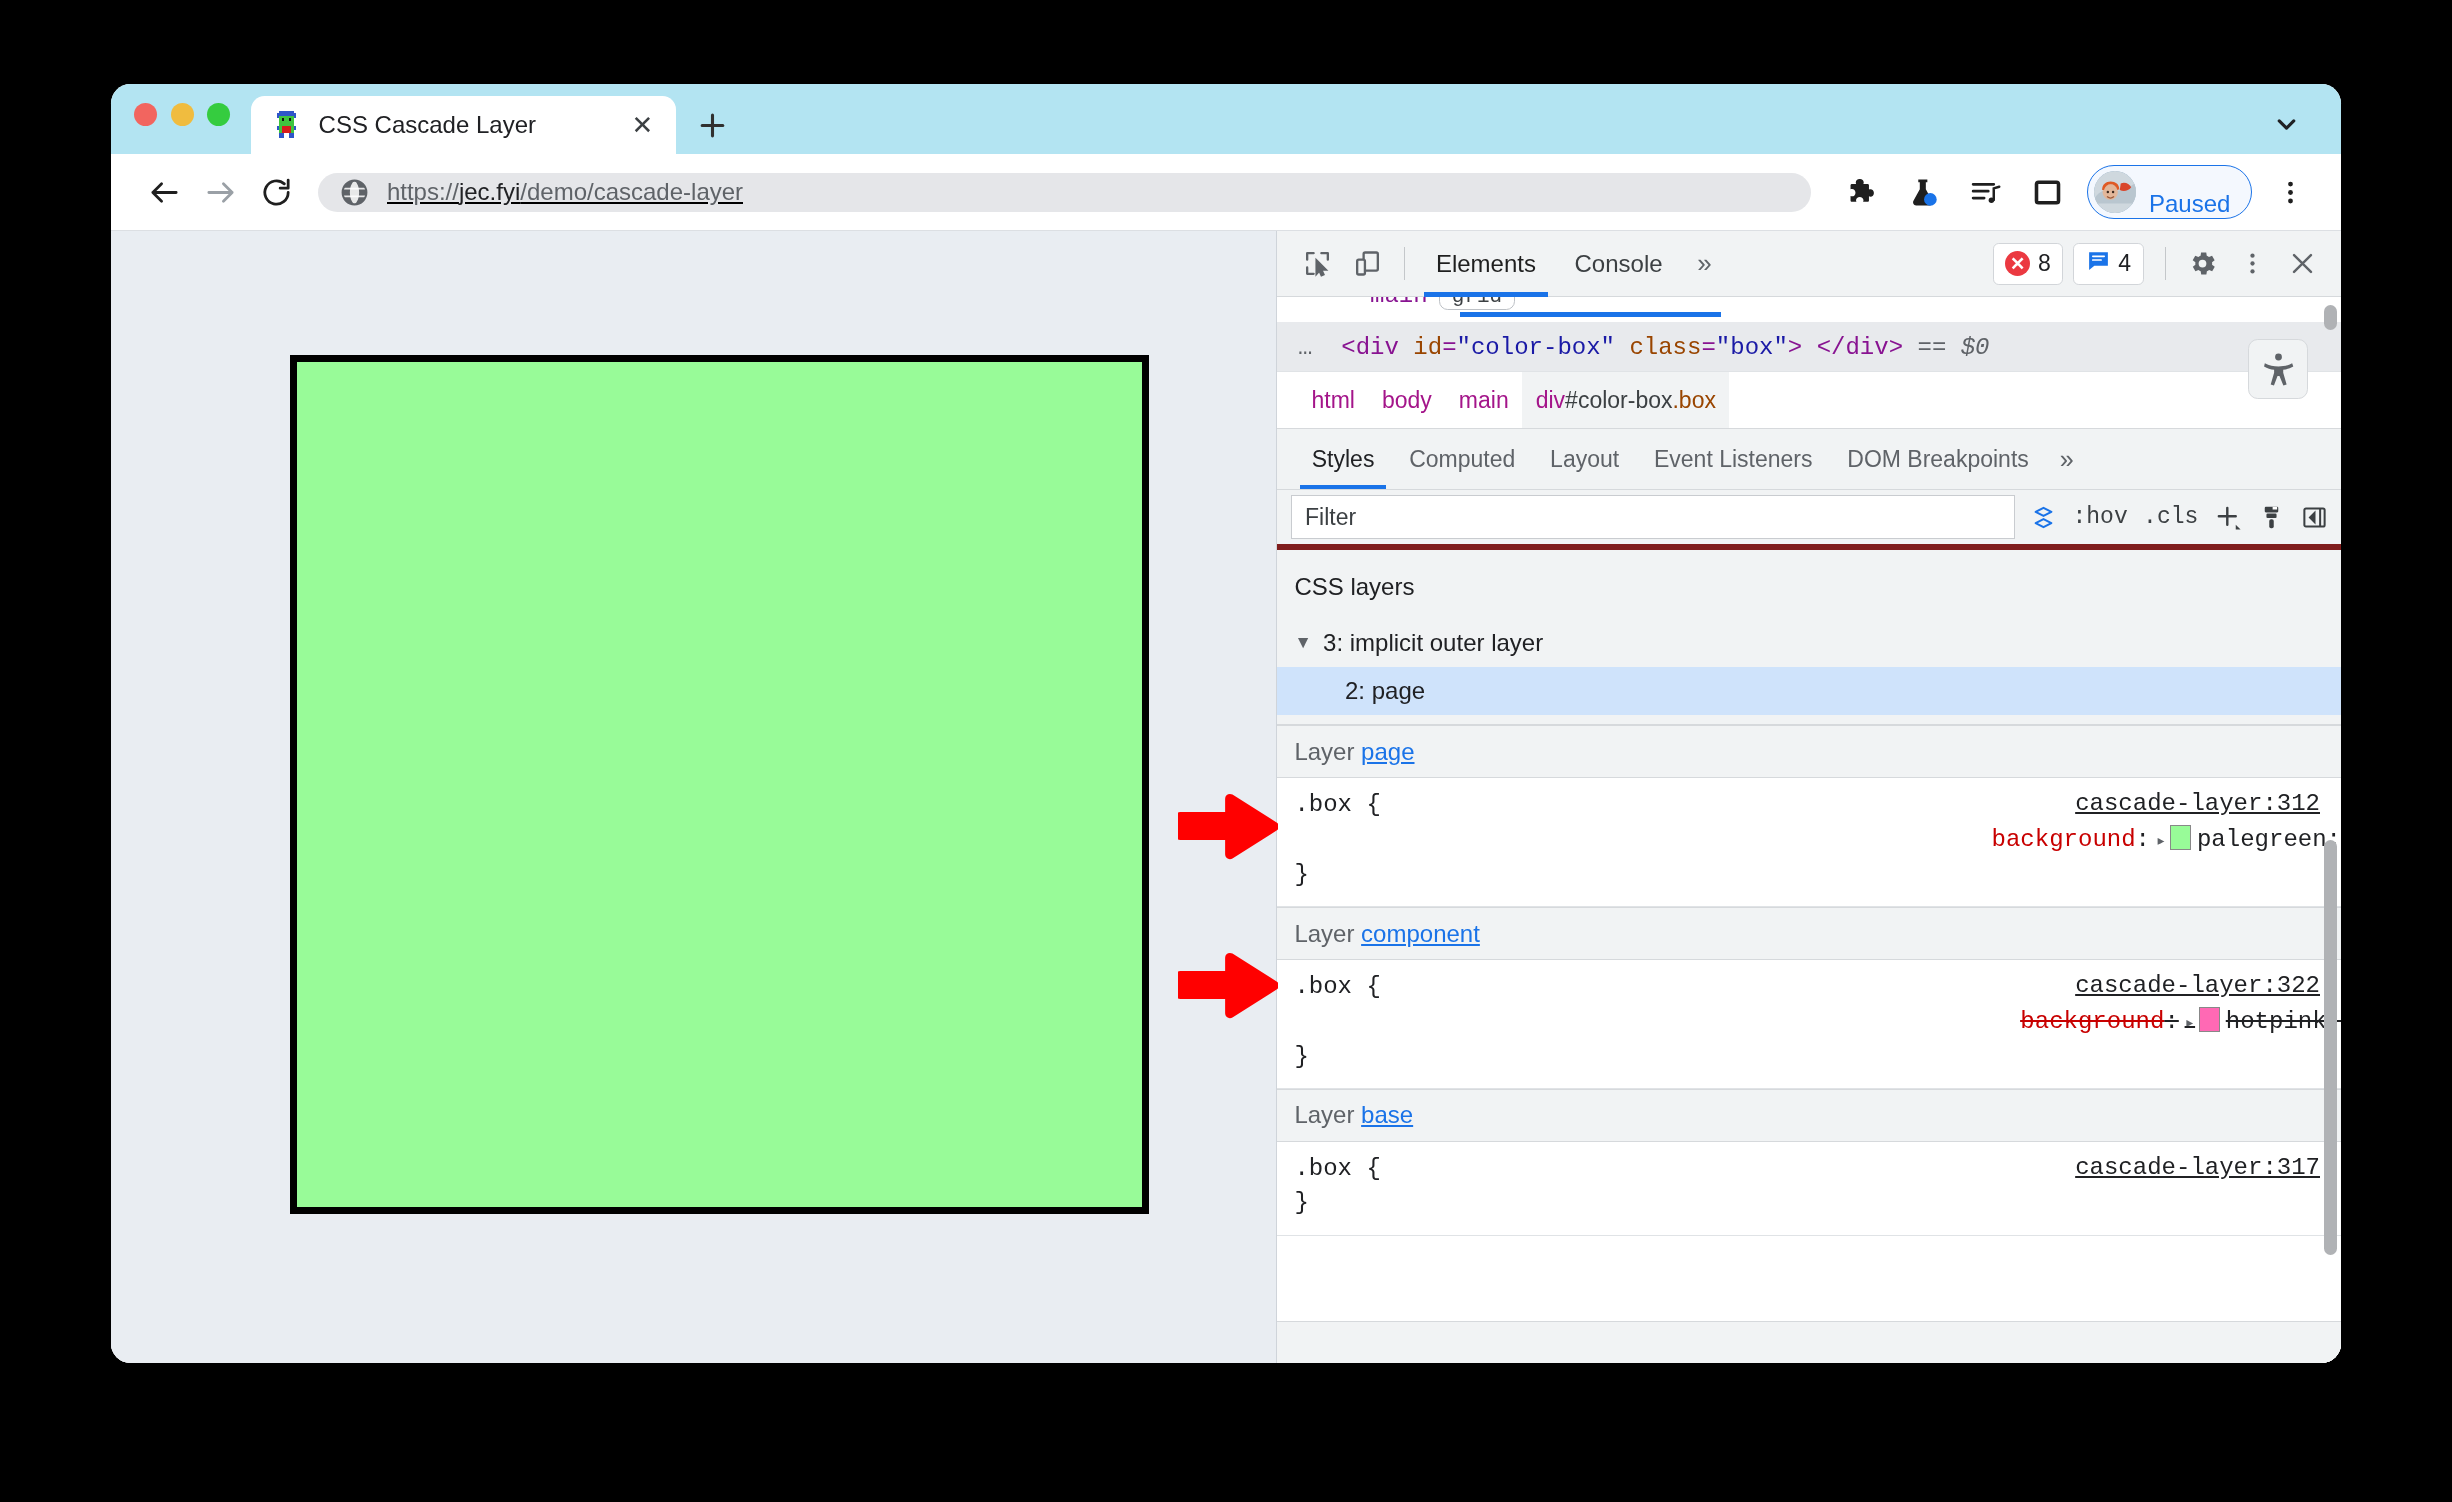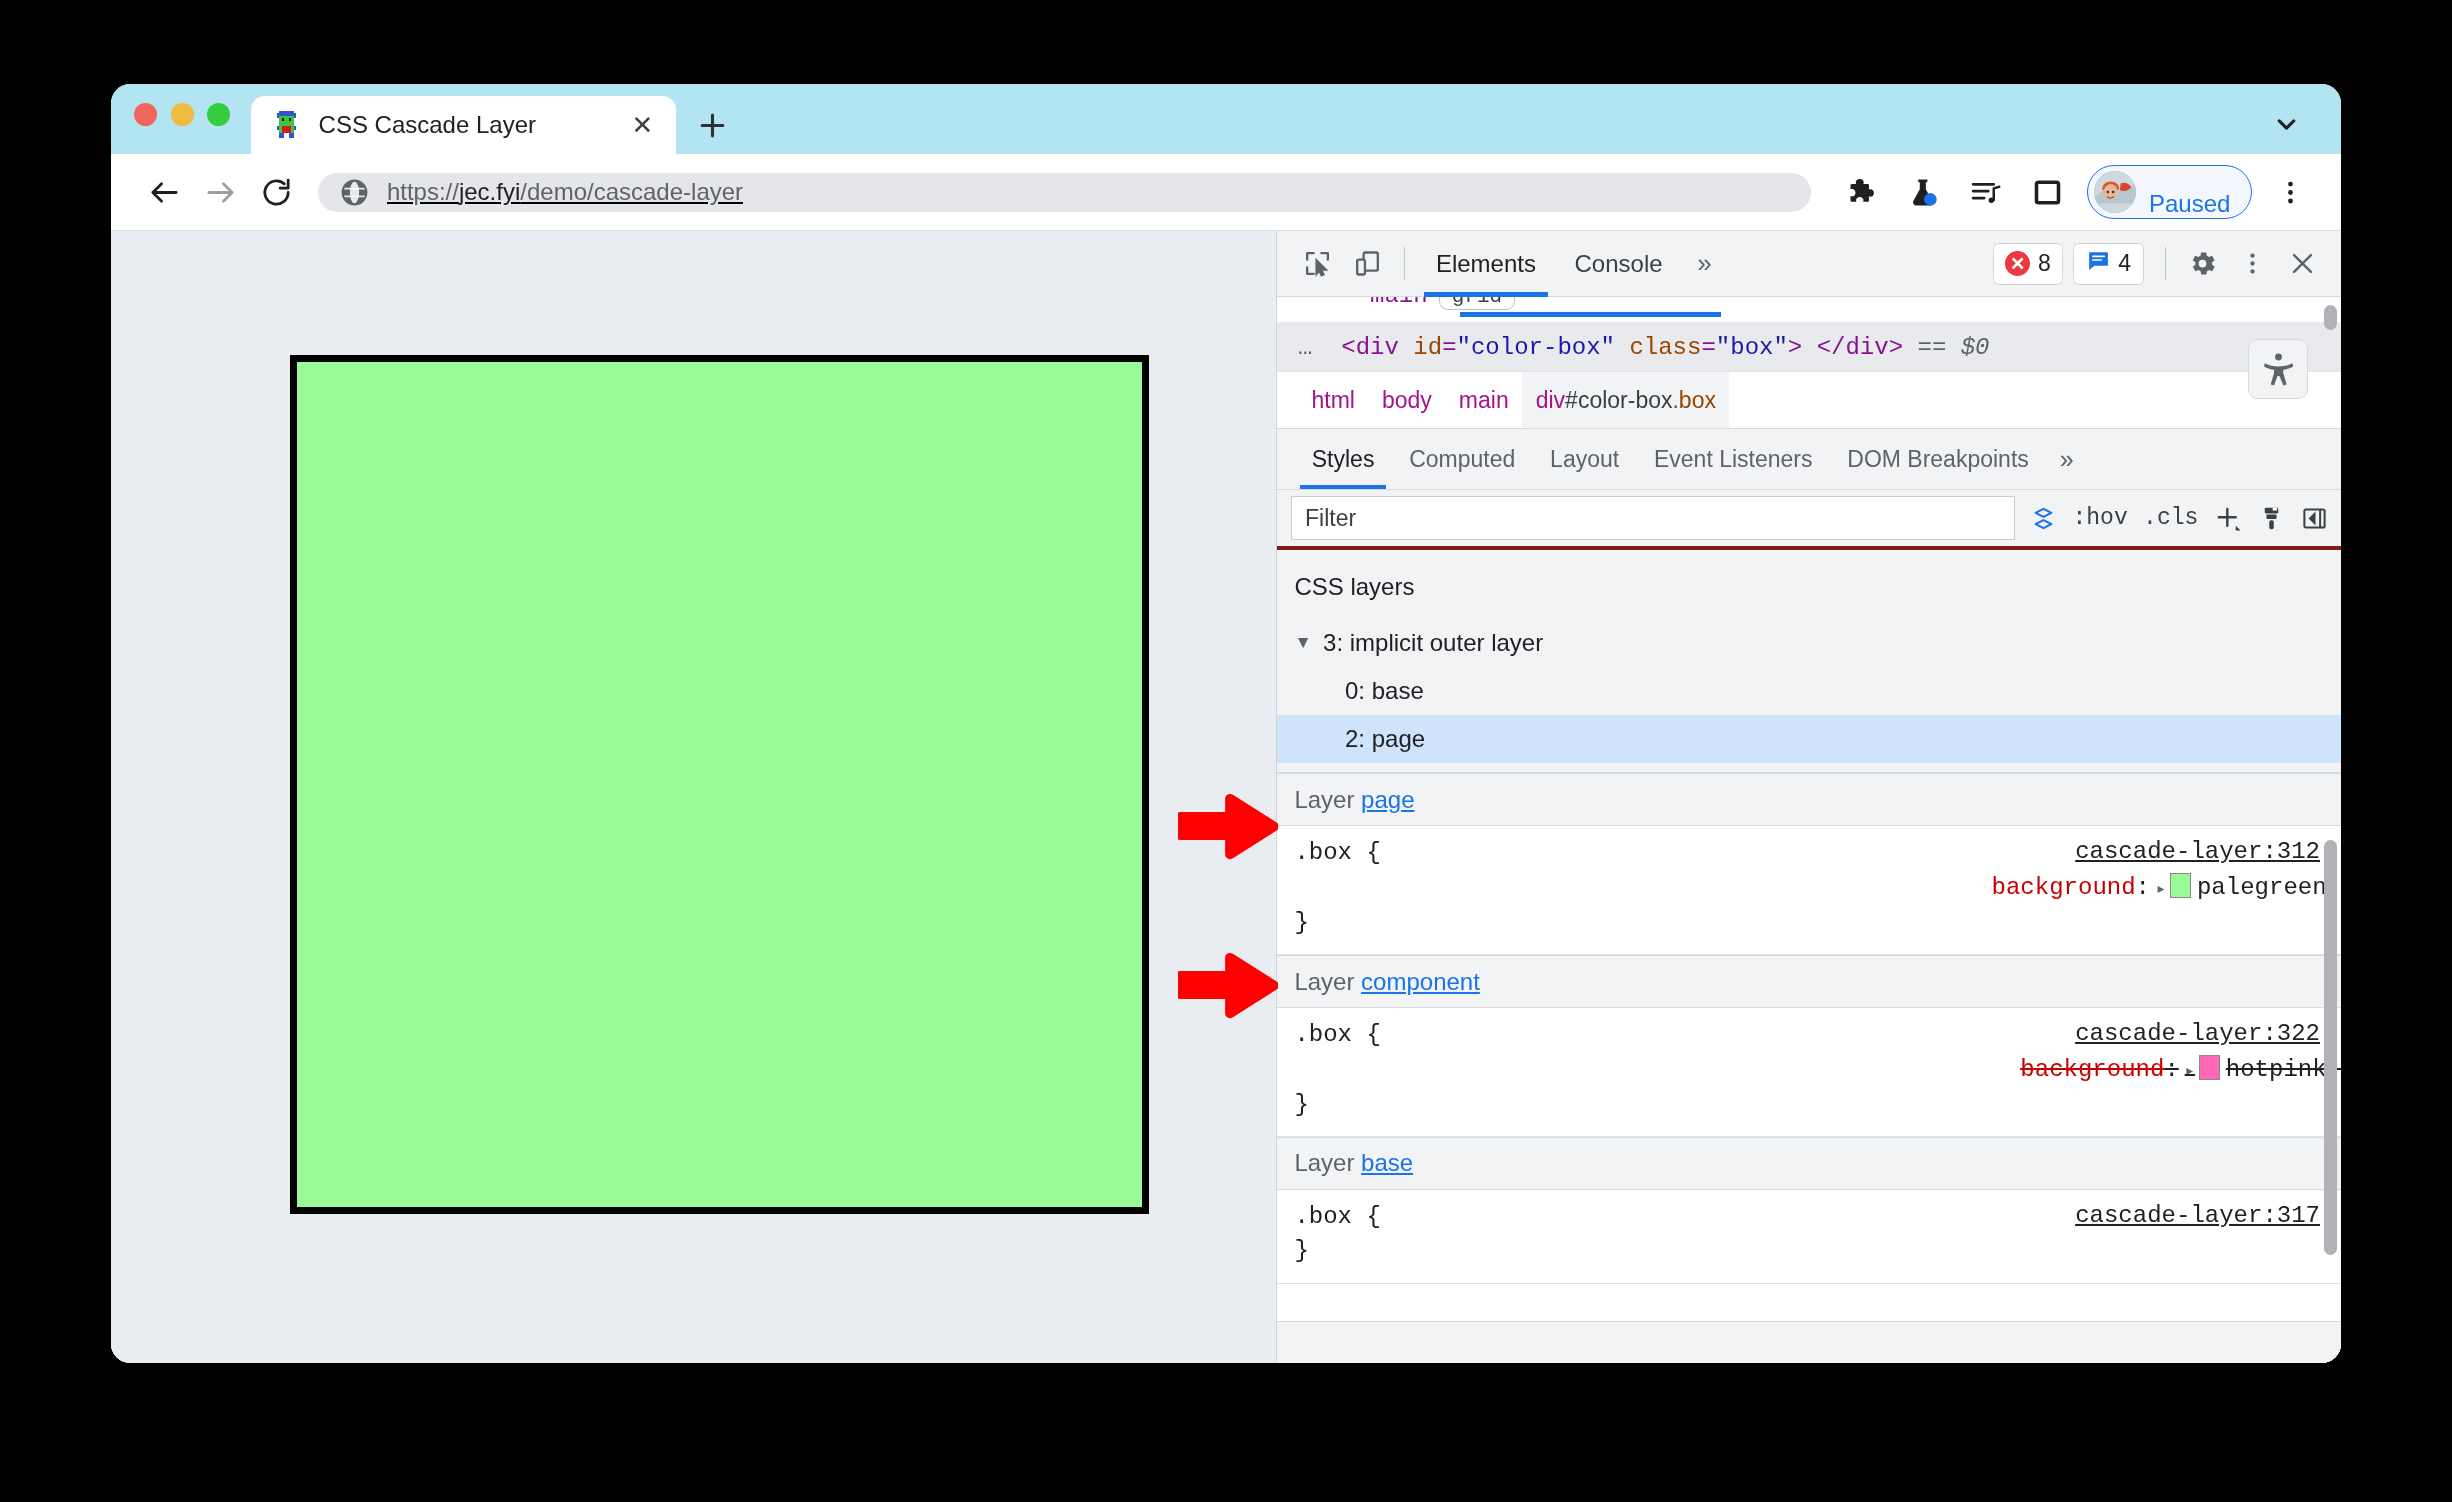--- a/index.html
+++ b/index.html
@@ -307,21 +307,21 @@
     height: 3.9px; background: #1a73e8;
   }
   .st-more { font-size: 25px; color: #5f6368; padding: 0 13.5px; }
 
   
   #filter-row {
     flex: 0 0 60px;
     display: flex; align-items: center;
     background: #f1f3f4;
     padding: 0 13.5px 0 13.5px;
-    border-bottom: 4px solid #7f1d1d;
+    border-bottom: 6px solid #7f1d1d;
   }
   #filter-input {
     flex: 1; height: 44px;
     background: #ffffff;
     border: 1px solid #c9ccd0;
     font-size: 23px; color: #202124;
     padding: 0 13.5px;
     font-family: "Liberation Sans", sans-serif;
     min-width: 0;
   }
@@ -687,23 +687,20 @@
       </div>
 
       <div id="styles-body">
 
         <div id="layers-section">
           <div id="layers-title">CSS layers</div>
           <div class="layer-row">
               <span class="tri">▼</span>
               <span>3: implicit outer layer</span>
             </div>
-          <div class="layer-row child">
-              <span>0: base</span>
-            </div>
           <div class="layer-row child selected">
               <span>2: page</span>
             </div>
         </div>
 
         <div class="rule-header"><span>Layer</span> <a href="#">page</a></div>
         <div class="rule-body">
           <span class="rule-source">cascade-layer:312</span>
           <div class="rule-line">.box {</div>
           <div class="rule-line indent"><span class="prop-name">background</span><span class="prop-val">:</span><span class="expand-tri">▸</span><span class="swatch" style="background:#98fb98"></span><span class="prop-val">palegreen</span><span class="prop-val">;</span></div>

